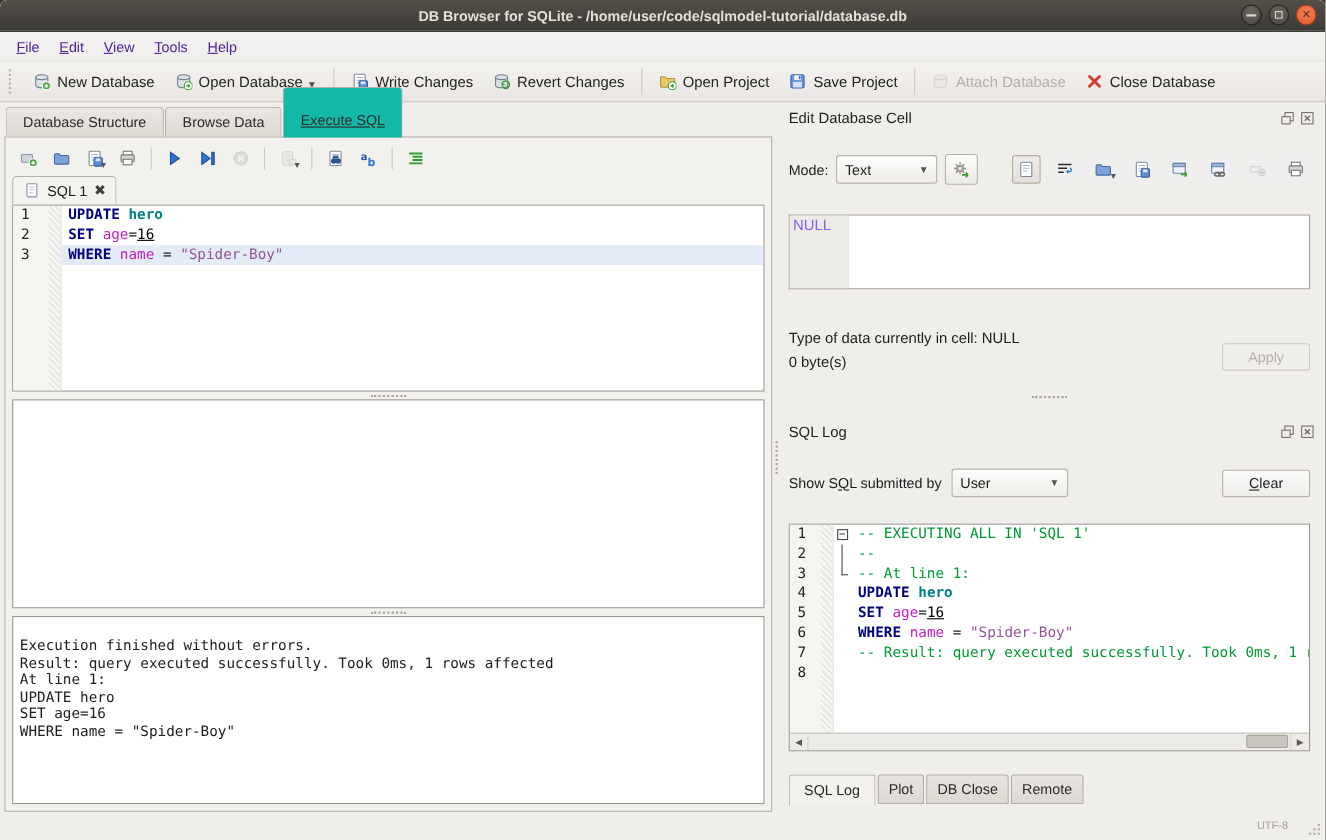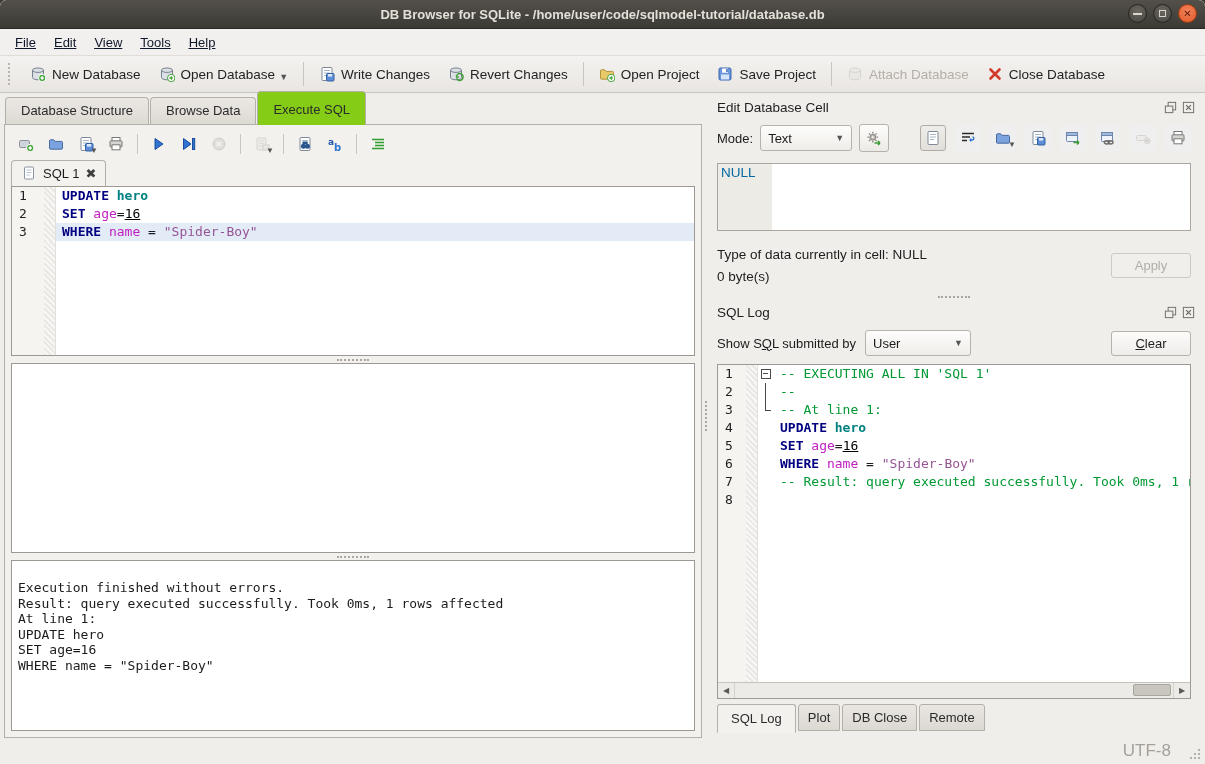--- a/index.html
+++ b/index.html
@@ -10,44 +10,44 @@
   .titlebar{height:28px;flex:0 0 28px;background:linear-gradient(#53504a,#3c3a35);position:relative;display:flex;align-items:center;justify-content:center;border-bottom:1px solid #2a2824;border-radius:6px 6px 0 0;}
   .titlebar .title{color:#e4e0d7;font-weight:bold;font-size:13px;}
   .win-btns{position:absolute;right:8px;top:4px;display:flex;gap:6px;}
   .win-btn{width:19px;height:19px;border-radius:50%;background:radial-gradient(circle at 50% 35%,#6a675f,#474540);border:1px solid #26241f;box-sizing:border-box;display:flex;align-items:center;justify-content:center;color:#d9d5cc;font-size:10px;line-height:1;}
   .win-btn.close{background:radial-gradient(circle at 50% 35%,#f4825a,#e05a28);border-color:#a33d14;color:#5e1d07;font-weight:bold;}
   .win-btn .sq{width:7px;height:7px;border:1.5px solid #d9d5cc;box-sizing:border-box;}
   .win-btn .bar{width:9px;height:2px;background:#d9d5cc;}
 
   
   .menubar{height:26px;flex:0 0 26px;background:#f1f0ee;display:flex;align-items:center;padding-left:6px;border-bottom:1px solid #e0ddd8;}
-  .menu-item{padding:4px 9px;color:#0f172a;text-decoration:underline;}
+  .menu-item{padding:4px 9px;color:#4c1d95;}
   .menu-item u{text-decoration:underline;}
 
   
   .toolbar{height:36px;flex:0 0 36px;background:linear-gradient(#f4f2f0,#e9e6e2);border-bottom:1px solid #c9c5bf;display:flex;align-items:center;padding:0 4px;}
   .tb-handle{width:7px;height:22px;margin:0 4px;border-left:2px dotted #b8b4ae;}
   .tb-btn{display:flex;align-items:center;gap:6px;padding:5px 8px;border:1px solid transparent;border-radius:3px;background:transparent;font-size:13.5px;color:#232323;font-family:inherit;}
   .tb-btn.disabled{color:#b3afa8;text-align:center;}
   .tb-btn.disabled svg{opacity:.4;}
   .tb-sep{width:1px;height:24px;background:#c9c5bf;margin:0 6px;}
   .dd-caret{font-size:9px;color:#555;align-self:flex-end;margin-left:-2px;}
   .icon16{width:16px;height:16px;display:inline-flex;}
 
   
   .main{flex:1;display:flex;min-height:0;}
   .left{width:702px;flex:0 0 702px;display:flex;flex-direction:column;padding:4px 0 0 4px;box-sizing:border-box;}
   .vsplit{width:7px;flex:0 0 7px;display:flex;align-items:center;justify-content:center;}
   .vsplit .vdots{height:30px;border-left:2px dotted #a9a59f;}
-  .right{flex:1;display:flex;flex-direction:column;min-width:0;padding:2px 6px 0 0;box-sizing:border-box;}
+  .right{flex:1;display:flex;flex-direction:column;min-width:0;padding:2px 6px 0 0;box-sizing:border-box;gap:16px;}
 
   
   .main-tabbar{display:flex;height:27px;flex:0 0 27px;align-items:flex-end;padding-left:1px;position:relative;z-index:2;}
   .main-tab{padding:5px 15px 4px;border:1px solid #b3afa9;border-bottom:none;border-radius:4px 4px 0 0;background:linear-gradient(#ebe8e4,#ddd9d3);margin-right:1px;color:#2b2b2b;height:17px;}
-  .main-tab.active{background:#84cc16;padding-top:10px;height:19px;margin-bottom:-1px;z-index:3;position:relative;}
+  .main-tab.active{background:#14b8a6;padding-top:22px;height:19px;margin-bottom:-1px;z-index:3;position:relative;text-decoration:underline;}
   .tabpage{flex:1;border:1px solid #b3afa9;background:#f2f1ee;display:flex;flex-direction:column;padding:4px 6px 6px;min-height:0;}
 
   
   .sql-toolbar{height:30px;flex:0 0 30px;display:flex;align-items:center;gap:4px;padding:0 2px;}
   .icon-btn{width:26px;height:24px;display:flex;align-items:center;justify-content:center;border:1px solid transparent;border-radius:3px;background:transparent;position:relative;}
   .icon-btn.disabled svg{opacity:.45;}
   .icon-btn .mini-caret{position:absolute;right:0px;bottom:0px;font-size:8px;color:#555;}
   .sqltb-sep{width:1px;height:20px;background:#c9c5bf;margin:0 4px;}
 
   
@@ -88,42 +88,42 @@
   .mode-row{height:38px;flex:0 0 38px;display:flex;align-items:center;gap:7px;padding:0 8px;}
   .combo{height:26px;border:1px solid #b7b2ab;border-radius:3px;background:linear-gradient(#fdfdfc,#efede9);display:flex;align-items:center;justify-content:space-between;padding:0 7px;box-sizing:border-box;}
   .combo .ar{font-size:9px;color:#555;margin-left:10px;}
   .gear-btn{width:28px;height:26px;border:1px solid #b7b2ab;border-radius:3px;background:linear-gradient(#fdfdfc,#eceae6);display:flex;align-items:center;justify-content:center;}
   .cell-toolbar{margin-left:auto;display:flex;align-items:center;gap:9px;}
   .cell-tb-btn{width:26px;height:26px;display:flex;align-items:center;justify-content:center;border:1px solid transparent;border-radius:3px;position:relative;}
   .cell-tb-btn.active{border:1px solid #b0aca5;background:linear-gradient(#efede9,#e2dfda);}
   .cell-tb-btn.disabled svg{opacity:.5;}
   .cell-tb-btn .mini-caret{position:absolute;right:-1px;bottom:1px;font-size:8px;color:#555;}
   .cell-editor{height:66px;flex:0 0 66px;margin:6px 8px 8px;border:1px solid #aaa59e;background:#fff;display:flex;}
-  .cell-gutter{width:54px;flex:0 0 54px;background:#ecebe5;padding:1px 0 0 3px;box-sizing:border-box;font-size:13.5px;color:#0369a1;}
-  .cell-info-row{display:flex;padding:2px 8px 4px;align-items:center;flex:0 0 48px;}
+  .cell-gutter{width:54px;flex:0 0 54px;background:#ecebe5;padding:1px 0 0 3px;box-sizing:border-box;font-size:13.5px;color:#8b5cf6;}
+  .cell-info-row{display:flex;padding:2px 8px 4px;align-items:flex-end;flex:0 0 48px;}
   .cell-info-col{flex:1;display:flex;flex-direction:column;gap:7px;font-size:13.5px;color:#1e1e1e;}
   .btn{min-width:80px;height:25px;border:1px solid #b7b2ab;border-radius:3px;background:linear-gradient(#fcfbfa,#efedea);font-size:13px;color:#222;font-family:inherit;display:flex;align-items:center;justify-content:center;box-sizing:border-box;}
   .btn.disabled{color:#b2aea7;background:#f1efec;border-color:#cdc9c3;}
   .filter-row{height:38px;flex:0 0 38px;display:flex;align-items:center;gap:9px;padding:0 8px;}
   .filter-row .lbl u{text-decoration:underline;}
   .filter-row .spacer{flex:1;}
   .btn u{text-decoration:underline;}
   .sqllog-wrap{flex:1;margin:2px 8px 0;display:flex;flex-direction:column;min-height:0;}
   .sqllog-code{flex:1;}
   .sqllog-code .gut{width:28px;flex:0 0 28px;}
   .hscroll{height:15px;flex:0 0 15px;border-top:1px solid #c6c2bc;background:#edebe7;display:flex;position:relative;}
   .hs-arrow{width:16px;height:100%;display:flex;align-items:center;justify-content:center;font-size:8px;color:#5c5952;border-right:1px solid #d5d2cc;}
   .hs-arrow.r{margin-left:auto;border-right:none;border-left:1px solid #d5d2cc;}
   .hs-thumb{position:absolute;top:1px;height:12px;left:88%;width:8%;background:#c9c6c0;border:1px solid #aaa69f;border-radius:2px;box-sizing:border-box;}
   .bottom-tabbar{height:34px;flex:0 0 34px;display:flex;align-items:flex-start;gap:2px;padding:5px 0 0 8px;}
   .bottom-tab{padding:5px 9px;border:1px solid #b3afa9;border-radius:3px 3px 0 0;background:linear-gradient(#e9e6e2,#dcd8d2);color:#2b2b2b;}
   .bottom-tab.active{background:#f2f1ee;border-bottom-color:#f2f1ee;padding:6px 13px;}
 
   
-  .statusbar{height:26px;flex:0 0 26px;display:flex;align-items:center;justify-content:flex-end;padding-right:34px;color:#a5a19a;font-size:17px;position:relative;}
+  .statusbar{height:26px;flex:0 0 26px;display:flex;align-items:center;justify-content:flex-end;padding-right:34px;color:#a5a19a;font-size:10px;position:relative;}
   .grip{position:absolute;right:5px;bottom:5px;width:2px;height:2px;background:#b5b1aa;box-shadow:-4px 0 #b5b1aa,-8px 0 #b5b1aa,0 -4px #b5b1aa,-4px -4px #b5b1aa,0 -8px #b5b1aa;}
 </style>
 </head>
 <body>
 
 <div class="window">
 
   <div class="titlebar">
     <span class="title">DB Browser for SQLite - /home/user/code/sqlmodel-tutorial/database.db</span>
     <div class="win-btns">

